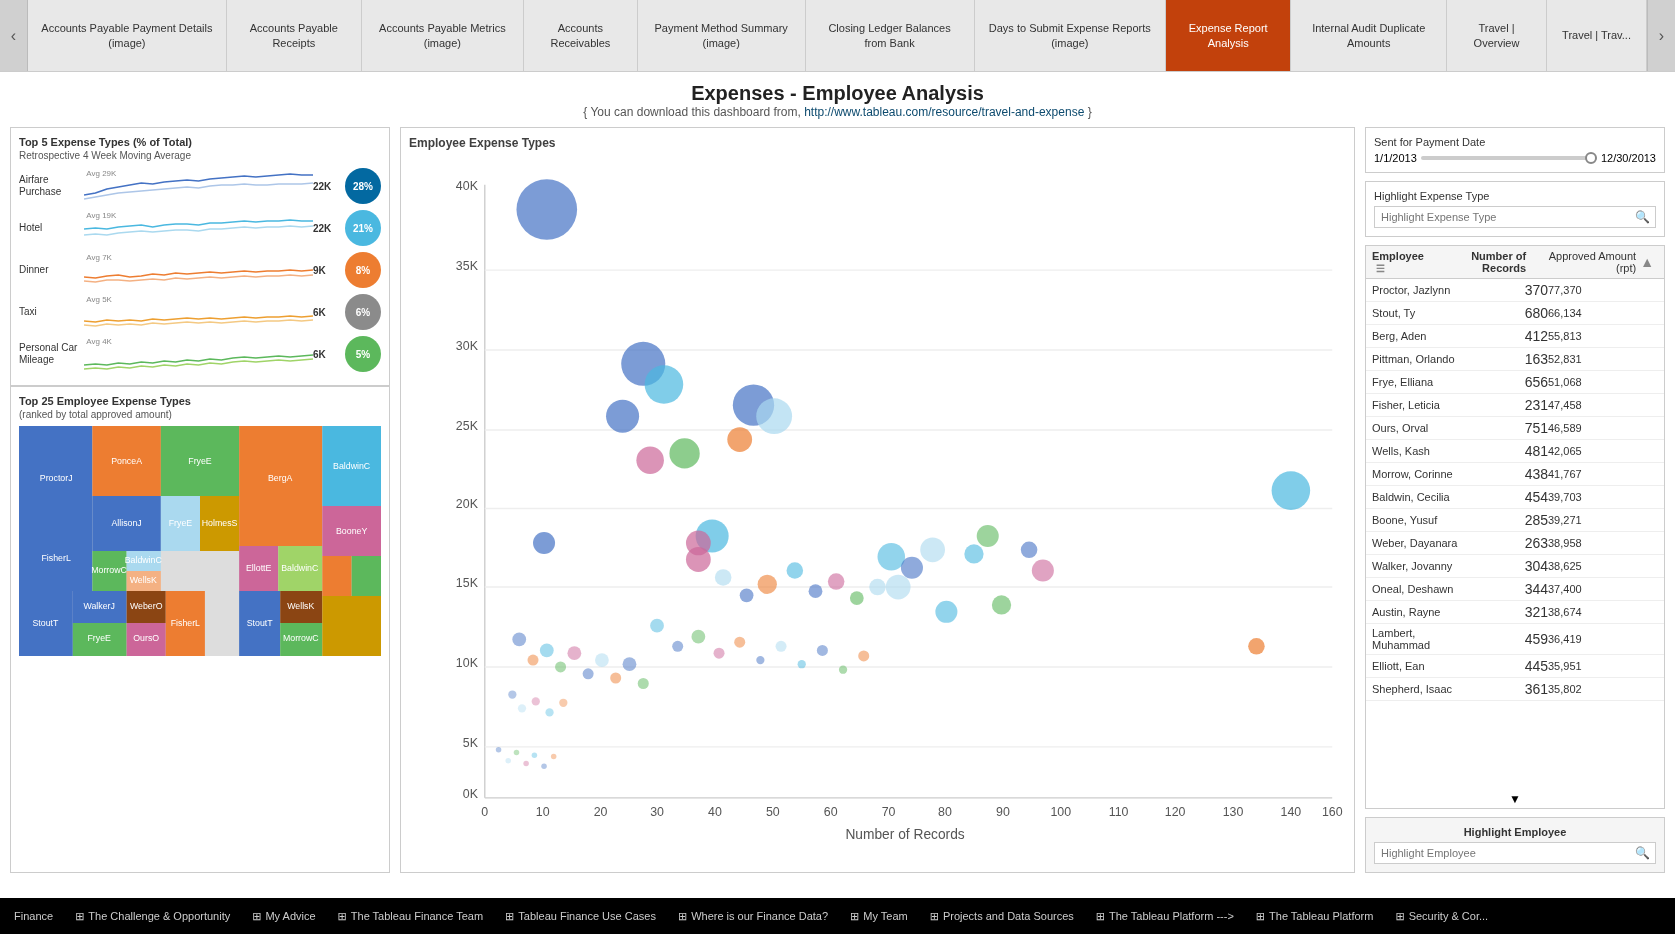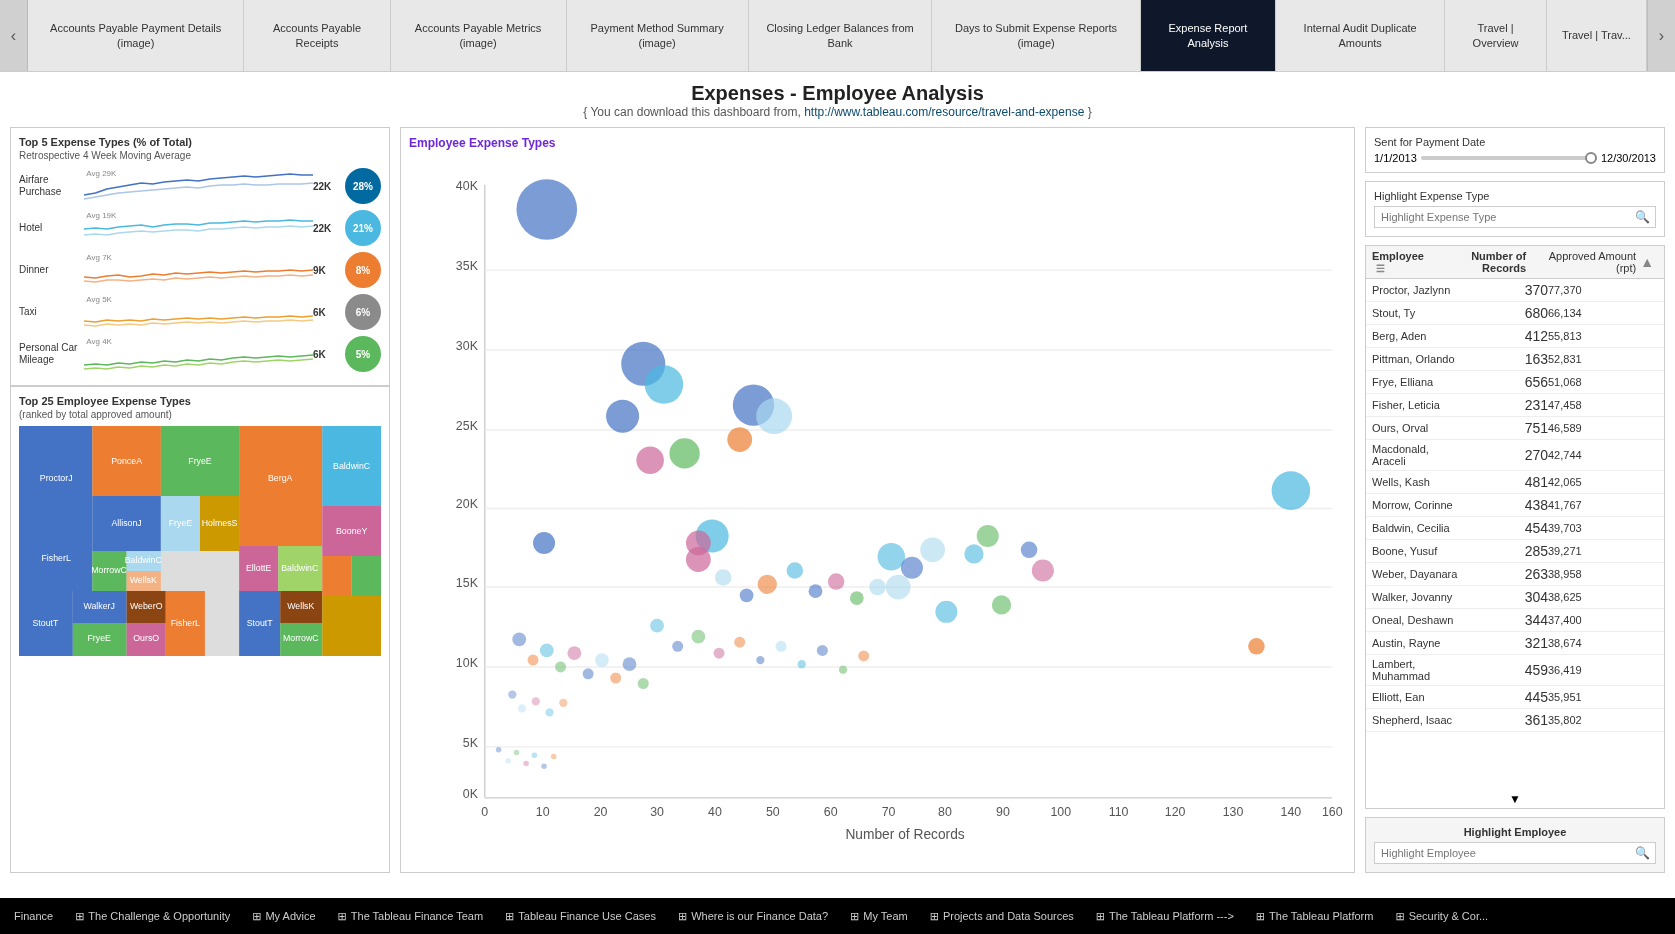--- a/index.html
+++ b/index.html
@@ -40,21 +40,21 @@
       padding: 8px 12px;
       border-right: 1px solid #ccc;
       cursor: pointer;
       font-size: 11px;
       color: #333;
       background: #e8e8e8;
       min-width: 100px;
       line-height: 1.3;
     }
     .nav-tab.active {
-      background: #0f172a;
+      background: #c2410c;
       color: #fff;
     }
 
     
     .main-content {
       background: #fff;
       padding: 10px;
       height: calc(934px - 72px - 36px);
       overflow: hidden;
     }
@@ -171,21 +171,21 @@
       flex: 1;
       border: 1px solid #ccc;
       padding: 8px;
       background: #fff;
       display: flex;
       flex-direction: column;
     }
     .center-panel h3 {
       font-size: 12px;
       font-weight: bold;
-      color: #6d28d9;
+      color: #404040;
       margin-bottom: 3px;
     }
     .scatter-area {
       flex: 1;
       position: relative;
     }
     .scatter-area svg {
       width: 100%;
       height: 100%;
     }
@@ -371,20 +371,21 @@
   </style>
 </head>
 <body>
 
 <div class="top-nav">
   <div class="nav-arrow">‹</div>
   <div class="nav-tabs">
     <div class="nav-tab">Accounts Payable Payment Details (image)</div>
     <div class="nav-tab">Accounts Payable Receipts</div>
     <div class="nav-tab">Accounts Payable Metrics (image)</div>
+    <div class="nav-tab">Accounts Receivables</div>
     <div class="nav-tab">Payment Method Summary (image)</div>
     <div class="nav-tab">Closing Ledger Balances from Bank</div>
     <div class="nav-tab">Days to Submit Expense Reports (image)</div>
     <div class="nav-tab active">Expense Report Analysis</div>
     <div class="nav-tab">Internal Audit Duplicate Amounts</div>
     <div class="nav-tab">Travel | Overview</div>
     <div class="nav-tab">Travel | Trav...</div>
   </div>
   <div class="nav-arrow right">›</div>
 </div>
@@ -726,25 +727,20 @@
       <div class="col-employee">Fisher, Leticia</div>
       <div class="col-records">231</div>
       <div class="col-amount">47,458</div>
     </div>
             <div class="table-row-item">
       <div class="col-employee">Ours, Orval</div>
       <div class="col-records">751</div>
       <div class="col-amount">46,589</div>
     </div>
             <div class="table-row-item">
-      <div class="col-employee">Macdonald, Araceli</div>
-      <div class="col-records">270</div>
-      <div class="col-amount">42,744</div>
-    </div>
-            <div class="table-row-item">
       <div class="col-employee">Wells, Kash</div>
       <div class="col-records">481</div>
       <div class="col-amount">42,065</div>
     </div>
             <div class="table-row-item">
       <div class="col-employee">Morrow, Corinne</div>
       <div class="col-records">438</div>
       <div class="col-amount">41,767</div>
     </div>
             <div class="table-row-item">

